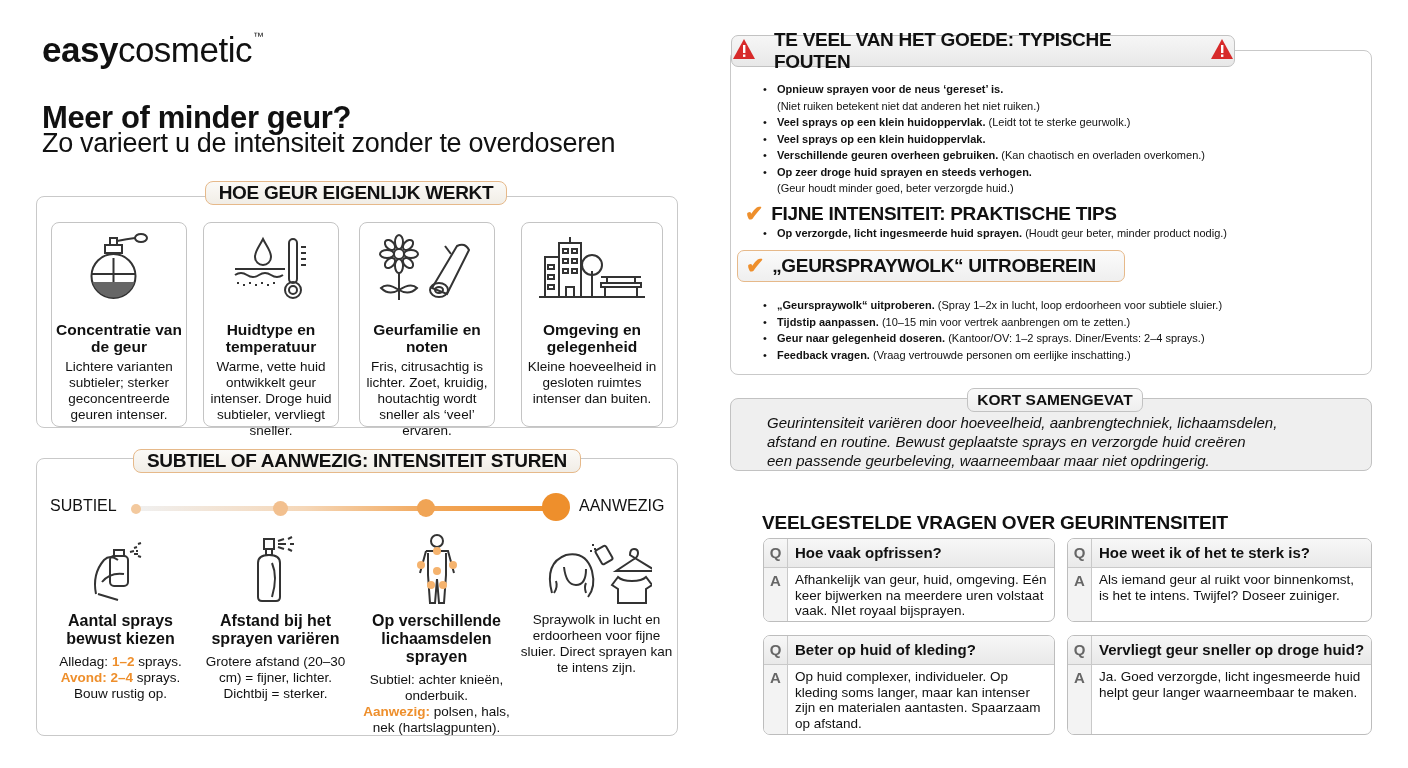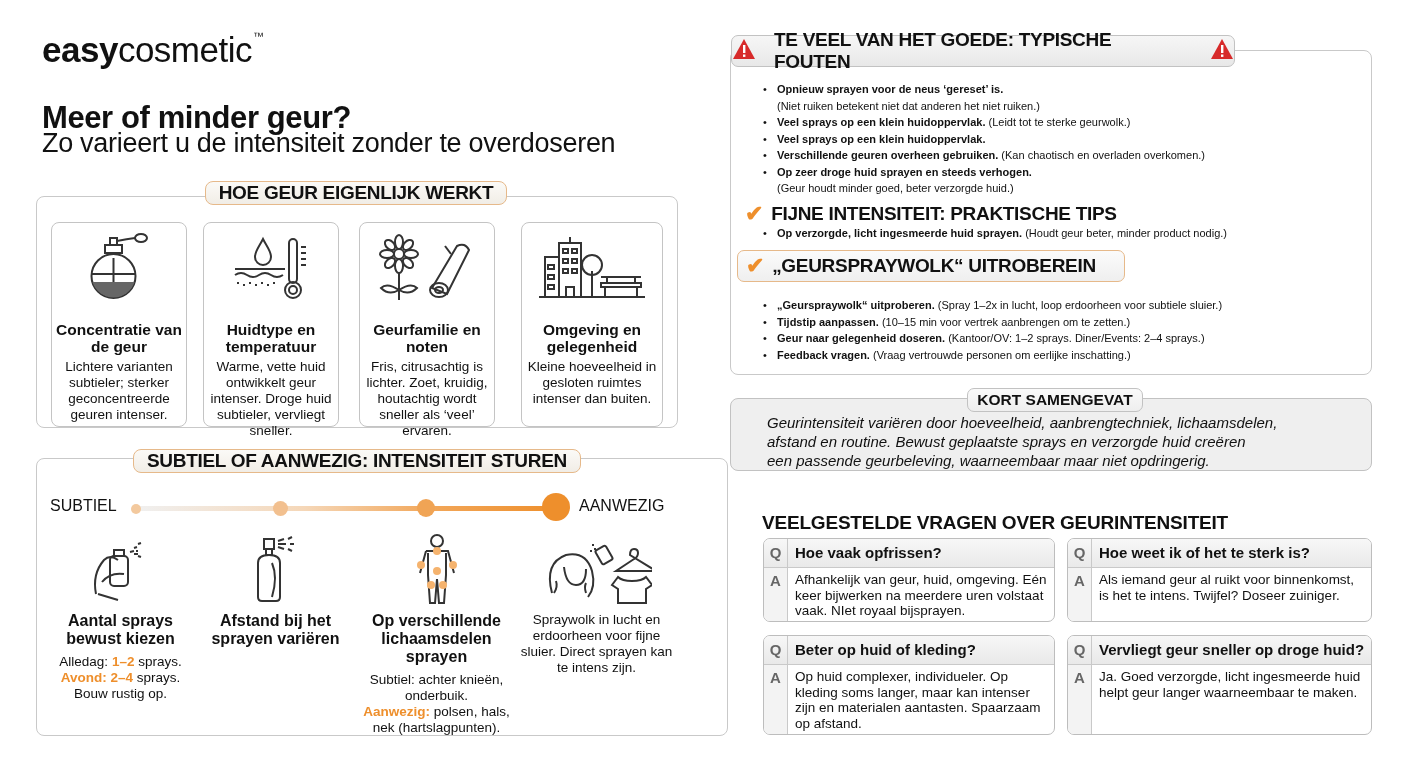--- a/index.html
+++ b/index.html
@@ -29,21 +29,21 @@
   #how { left: 36px; top: 196px; width: 642px; height: 232px; }
   .card {
     position: absolute; top: 25px; width: 136px; height: 205px;
     border: 1.5px solid #c4c4c4; border-radius: 8px; background: #fff; text-align: center;
   }
   .card .icon { height: 80px; display: flex; align-items: center; justify-content: center; margin-top: 5px; }
   .card .h { font-weight: 700; font-size: 15.5px; line-height: 17px; margin-top: 13px; }
   .card .t { font-size: 13.5px; line-height: 16px; margin-top: 4px; padding: 0 3px; }
 
   
-  #intens { left: 36px; top: 458px; width: 692px; height: 278px; }
+  #intens { left: 36px; top: 458px; width: 642px; height: 278px; }
   .slider-label { font-size: 16px; position: absolute; top: 38px; }
   .track { position: absolute; top: 47px; left: 99px; width: 420px; height: 5px;
     background: linear-gradient(90deg, #f0f0f0 0%, #f5d7b8 40%, #f2a75a 70%, #ee8f2c 100%); border-radius: 3px; }
   .dot { position: absolute; border-radius: 50%; }
   .icard { position: absolute; top: 72px; width: 155px; text-align: center; }
   .icard .icon { height: 75px; display: flex; align-items: center; justify-content: center; }
   .icard .h { font-weight: 700; font-size: 16px; line-height: 18px; margin-top: 6px; }
   .icard .t { font-size: 13.5px; line-height: 16px; margin-top: 6px; }
   .orange { color: #ee8f2c; font-weight: 600; }
 
@@ -200,20 +200,21 @@
     <div class="icon">
       <svg width="60" height="72" viewBox="0 0 60 72" fill="none" stroke="#333" stroke-width="2">
         <rect x="18" y="6" width="10" height="10"></rect>
           <rect x="20" y="16" width="6" height="6"></rect>
         <path d="M12 30 q0 -8 11 -8 q11 0 11 8 v34 q0 4 -4 4 h-14 q-4 0 -4 -4 z"></path>
         <path d="M26 30 q6 14 0 34"></path>
         <path d="M32 8 l6 -2 M32 11 l8 0 M32 14 l6 2 M42 6 l4 -2 M44 11 l4 0 M42 16 l4 2"></path>
       </svg>
     </div>
     <div class="h">Afstand bij het sprayen variëren</div>
+    <div class="t"><span>Grotere afstand (20–30 cm) = fijner, lichter.</span><br><span>Dichtbij = sterker.</span></div>
   </div>
 
   <div class="icard" style="left:322px;">
     <div class="icon">
       <svg width="50" height="72" viewBox="0 0 50 72" fill="none" stroke="#333" stroke-width="2">
         <circle cx="25" cy="8" r="6"></circle>
         <path d="M14 18 h22 l6 22 M14 18 l-6 22 M16 20 v22 l2 28 h5 l2 -24 l2 24 h5 l2 -28 v-22"></path>
         <circle cx="25" cy="18" r="4" fill="#f5b36e" stroke="none"></circle>
         <circle cx="9" cy="32" r="4" fill="#f5b36e" stroke="none"></circle>
           <circle cx="41" cy="32" r="4" fill="#f5b36e" stroke="none"></circle>

